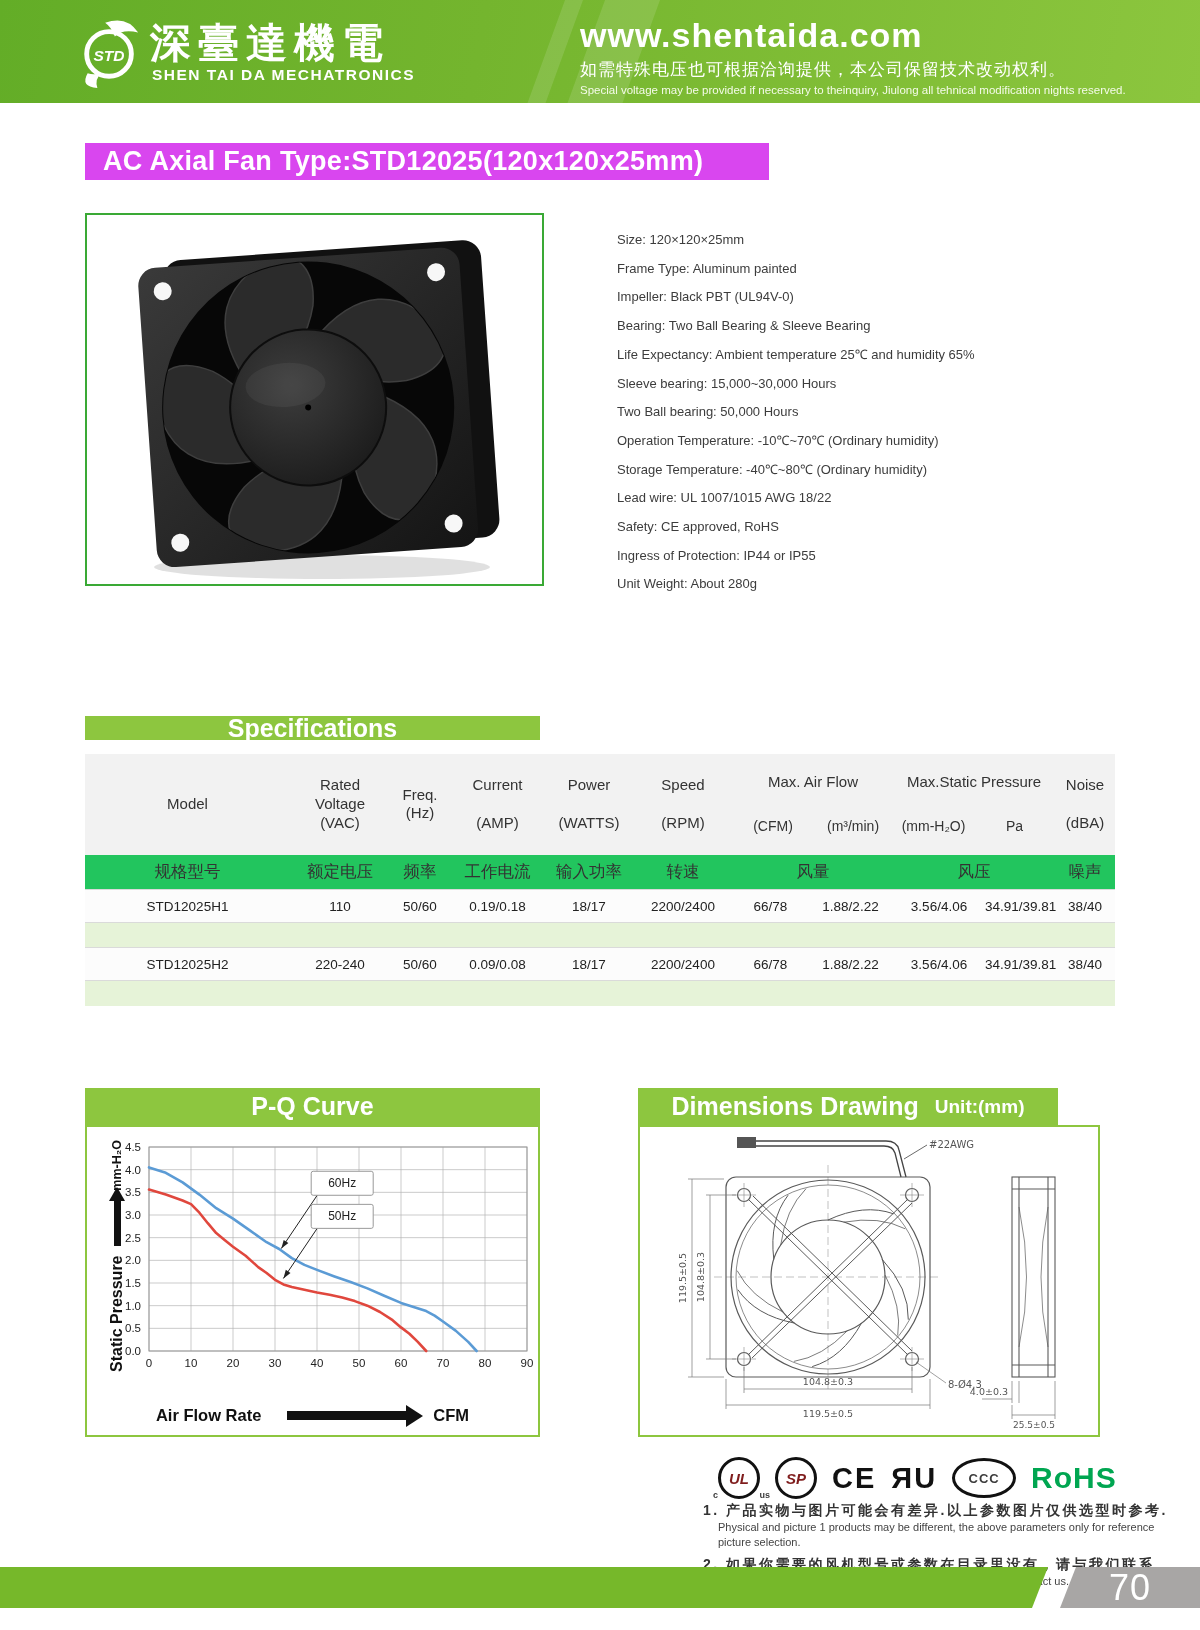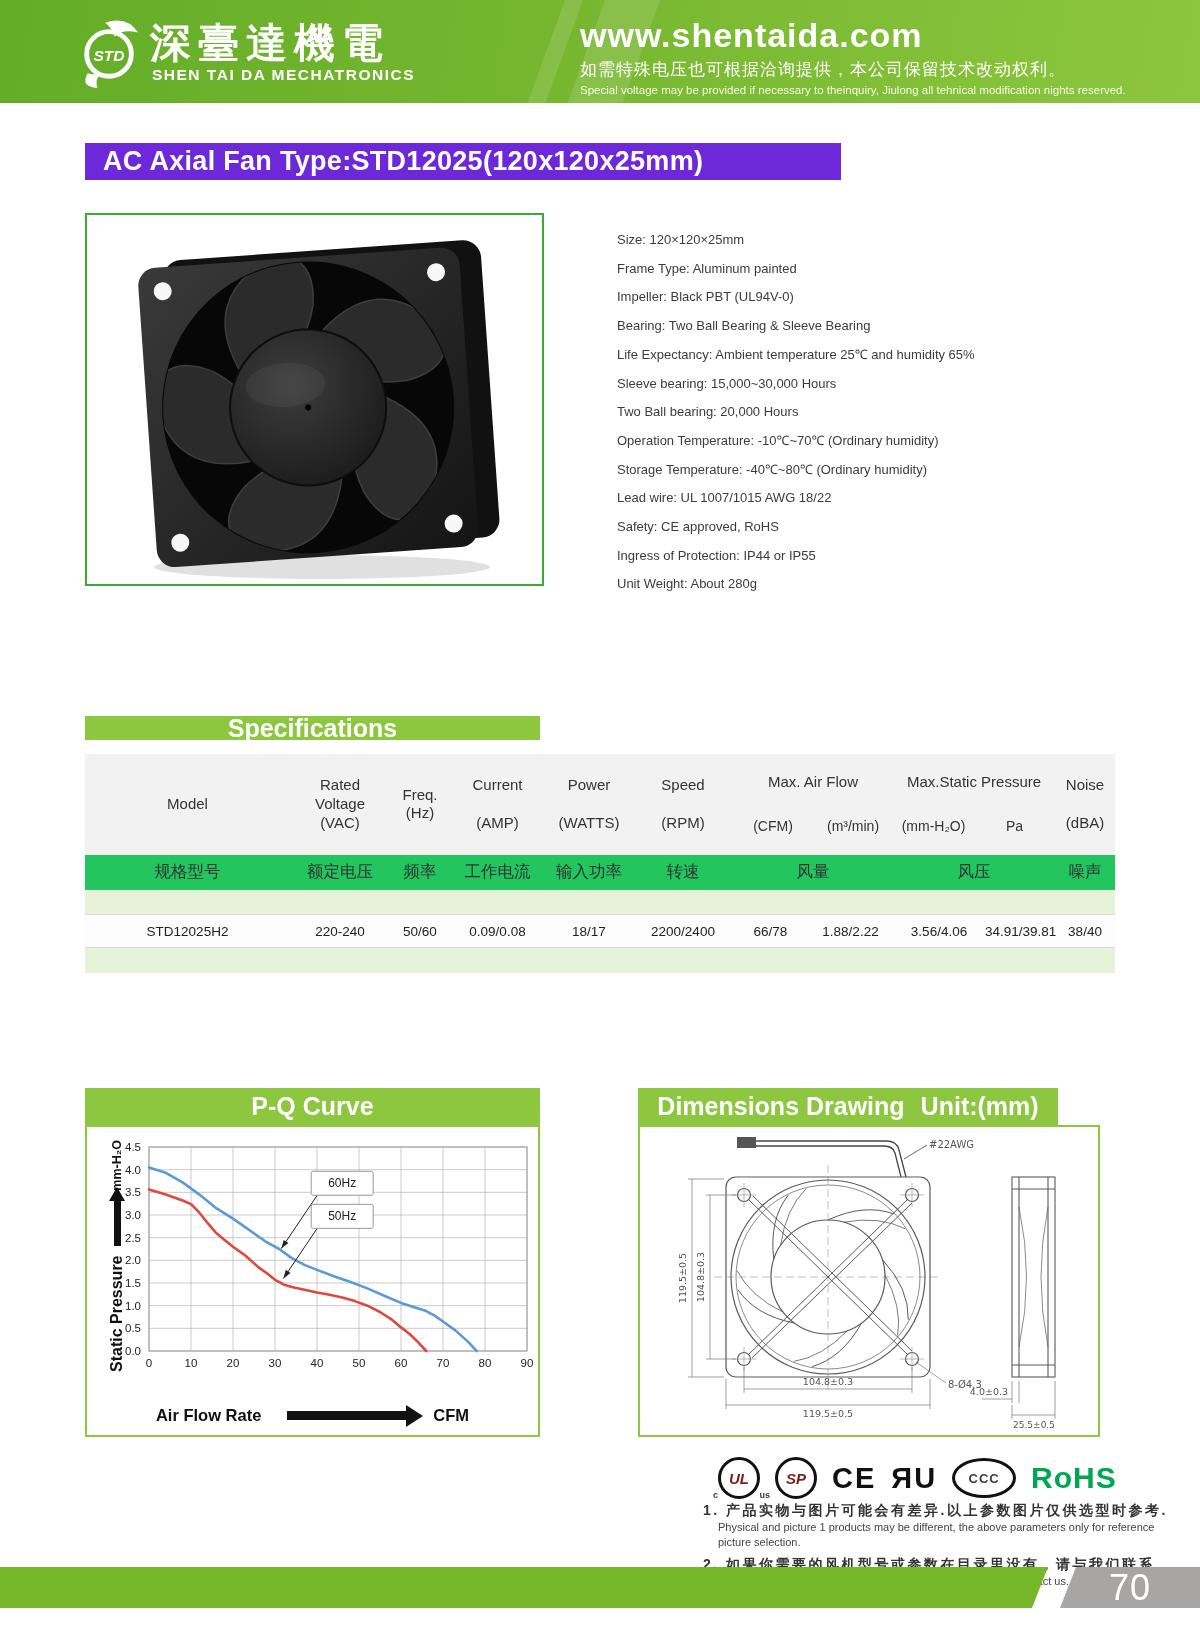--- a/index.html
+++ b/index.html
@@ -12,21 +12,21 @@
   .hdr .stripe{position:absolute;top:-30px;height:170px;background:rgba(255,255,255,.12);transform:skewX(-20deg);}
   .s1{left:545px;width:18px;} .s2{left:585px;width:55px;background:rgba(255,255,255,.08);}
   .logo-mark{position:absolute;left:76px;top:12px;}
   .co-zh{position:absolute;left:150px;top:16px;font-size:41px;font-weight:bold;color:#fff;letter-spacing:7px;white-space:nowrap;}
   .co-en{position:absolute;left:152px;top:66px;font-size:15.5px;font-weight:bold;color:#fff;letter-spacing:1.5px;white-space:nowrap;}
   .site{position:absolute;left:580px;top:16px;font-size:34px;font-weight:bold;color:#fff;letter-spacing:1px;}
   .tag-zh{position:absolute;left:580px;top:58px;font-size:17px;color:#fff;letter-spacing:1px;}
   .tag-en{position:absolute;left:580px;top:84px;font-size:11.5px;color:#f4fbe9;}
 
   
-  .title-bar{position:absolute;left:85px;top:143px;width:756px;height:37px;background:#6d28d9;
+  .title-bar{position:absolute;left:85px;top:143px;width:684px;height:37px;background:#d946ef;
              color:#fff;font-size:27px;font-weight:bold;line-height:37px;padding-left:18px;
              box-sizing:border-box;white-space:nowrap;letter-spacing:.3px;}
 
   
   .photo-box{position:absolute;left:85px;top:213px;width:459px;height:373px;border:2px solid #3aa935;
              background:#fff;box-sizing:border-box;}
   .spec-list{position:absolute;left:617px;top:226px;width:578px;}
   .spec-line{font-size:13px;line-height:28.7px;color:#3c3c3c;white-space:nowrap;}
 
   
@@ -42,21 +42,21 @@
   .grp-sub span{flex:1;}
   tr.hdr-zh{background:#22c55e;height:35px;}
   tr.hdr-zh td{font-size:16.5px;color:#333;}
   tr.data{background:#fcfcfc;height:33px;border-top:1px solid #dadada;border-bottom:1px solid #dadada;}
   tr.data td{font-size:13.5px;color:#222;}
   tr.sep{background:#e6f3d8;height:25px;}
 
   
   .pq-sec{left:85px;top:1088px;width:455px;height:37px;font-size:25px;}
   .dim-sec{left:638px;top:1088px;width:420px;height:37px;font-size:25px;gap:16px;}
-  .dim-sec .unit{font-size:25px;font-weight:bold;}
+  .dim-sec .unit{font-size:19px;font-weight:bold;}
   .pq-box{position:absolute;left:85px;top:1125px;width:455px;height:312px;border:2px solid #8dc63f;
           background:#fff;box-sizing:border-box;}
   .dim-box{position:absolute;left:638px;top:1125px;width:462px;height:312px;border:2px solid #8dc63f;
            background:#fff;box-sizing:border-box;}
   .ylab{position:absolute;left:-86px;top:118px;width:232px;height:22px;transform:rotate(-90deg);
         display:flex;align-items:center;justify-content:center;gap:9px;}
   .ylab .t1{font-size:16px;font-weight:bold;color:#111;white-space:nowrap;}
   .ylab .t2{font-size:12.5px;font-weight:bold;color:#111;white-space:nowrap;}
   .harrow{position:relative;height:7px;background:#111;}
   .harrow:after{content:"";position:absolute;right:-13px;top:-5px;border-left:14px solid #111;
@@ -153,21 +153,21 @@
     </svg>
   </div>
 
   <div class="spec-list">
     <div class="spec-line">Size: 120×120×25mm</div>
     <div class="spec-line">Frame Type: Aluminum painted</div>
     <div class="spec-line">Impeller: Black PBT (UL94V-0)</div>
     <div class="spec-line">Bearing: Two Ball Bearing &amp; Sleeve Bearing</div>
     <div class="spec-line">Life Expectancy: Ambient temperature 25℃ and humidity 65%</div>
     <div class="spec-line">Sleeve bearing: 15,000~30,000 Hours</div>
-    <div class="spec-line">Two Ball bearing: 20,000 Hours</div>
+    <div class="spec-line">Two Ball bearing: 50,000 Hours</div>
     <div class="spec-line">Operation Temperature: -10℃~70℃ (Ordinary humidity)</div>
     <div class="spec-line">Storage Temperature: -40℃~80℃ (Ordinary humidity)</div>
     <div class="spec-line">Lead wire: UL 1007/1015 AWG 18/22</div>
     <div class="spec-line">Safety: CE approved, RoHS</div>
     <div class="spec-line">Ingress of Protection: IP44 or IP55</div>
     <div class="spec-line">Unit Weight: About 280g</div>
   </div>
 
   <div class="sec-bar spec-sec">Specifications</div>
 
@@ -223,20 +223,33 @@
       <tr class="hdr-zh">
         <td>规格型号</td>
         <td>额定电压</td>
         <td>频率</td>
         <td>工作电流</td>
         <td>输入功率</td>
         <td>转速</td>
         <td colspan="2">风量</td>
         <td colspan="2">风压</td>
         <td>噪声</td>
+      </tr>
+      <tr class="data">
+        <td>STD12025H1</td>
+        <td>110</td>
+        <td>50/60</td>
+        <td>0.19/0.18</td>
+        <td>18/17</td>
+        <td>2200/2400</td>
+        <td>66/78</td>
+        <td>1.88/2.22</td>
+        <td>3.56/4.06</td>
+        <td>34.91/39.81</td>
+        <td>38/40</td>
       </tr>
       <tr class="sep">
           <td colspan="11"></td>
         </tr>
       <tr class="data">
         <td>STD12025H2</td>
         <td>220-240</td>
         <td>50/60</td>
         <td>0.09/0.08</td>
         <td>18/17</td>

